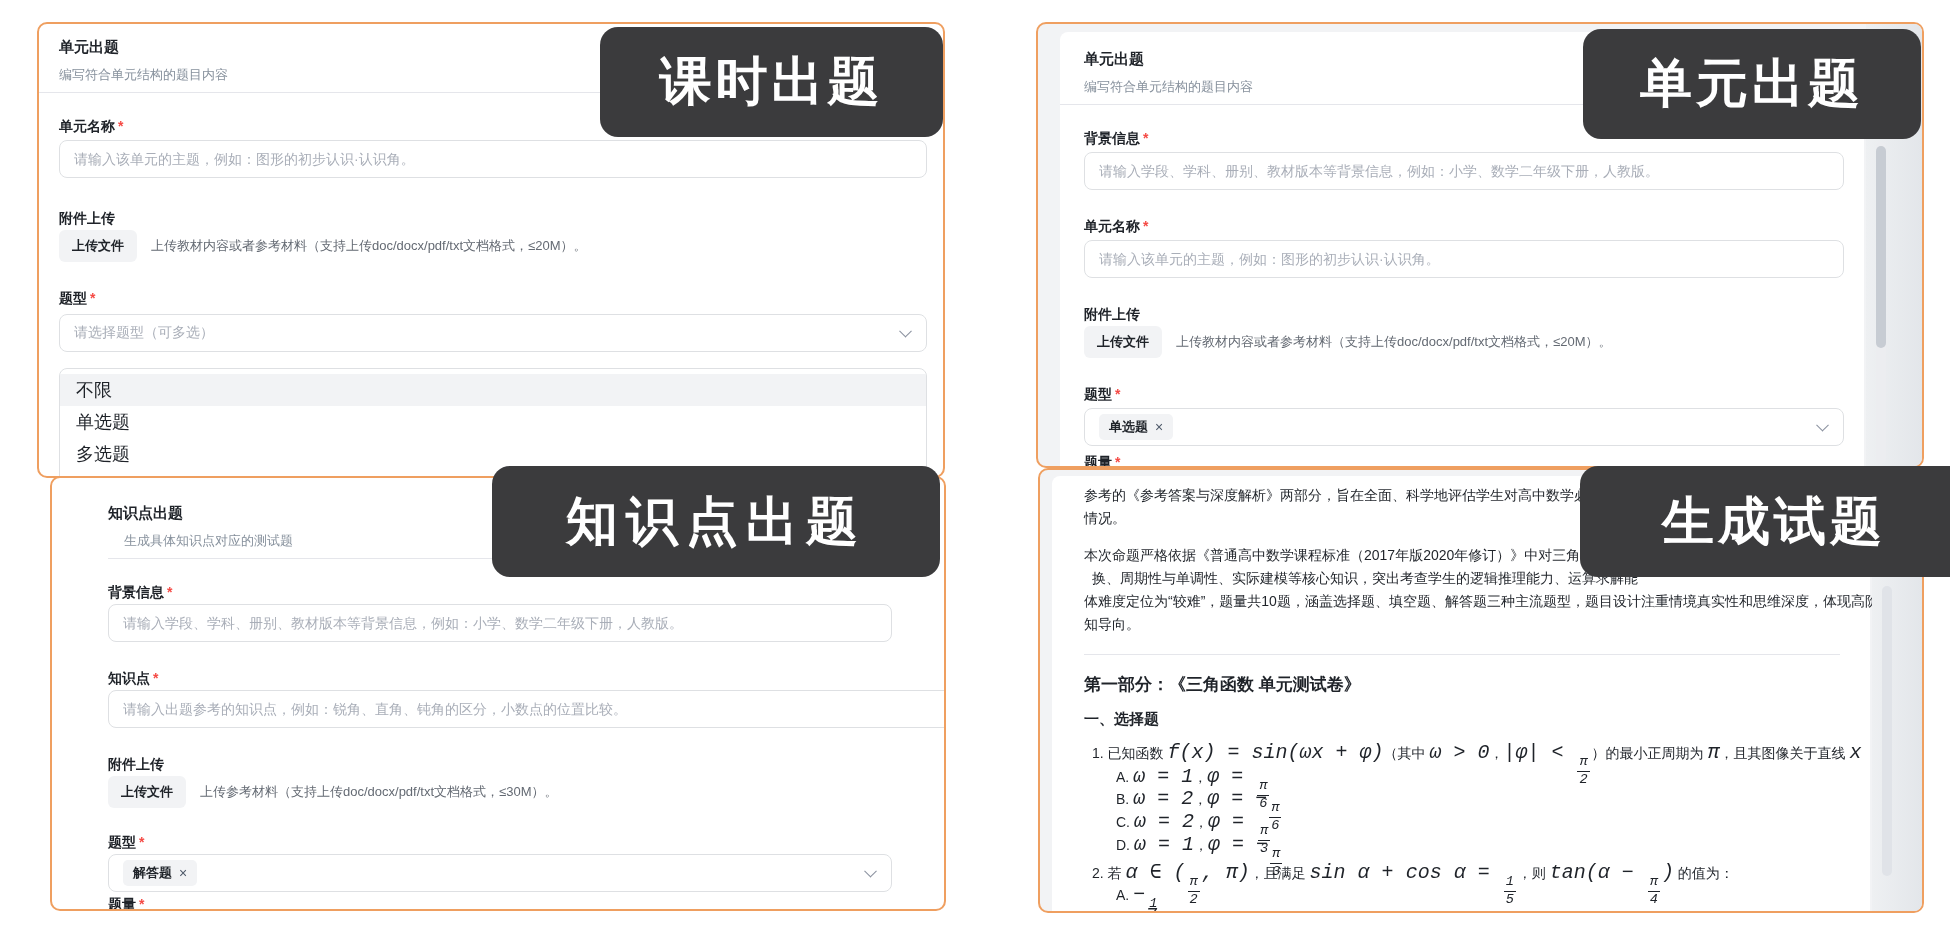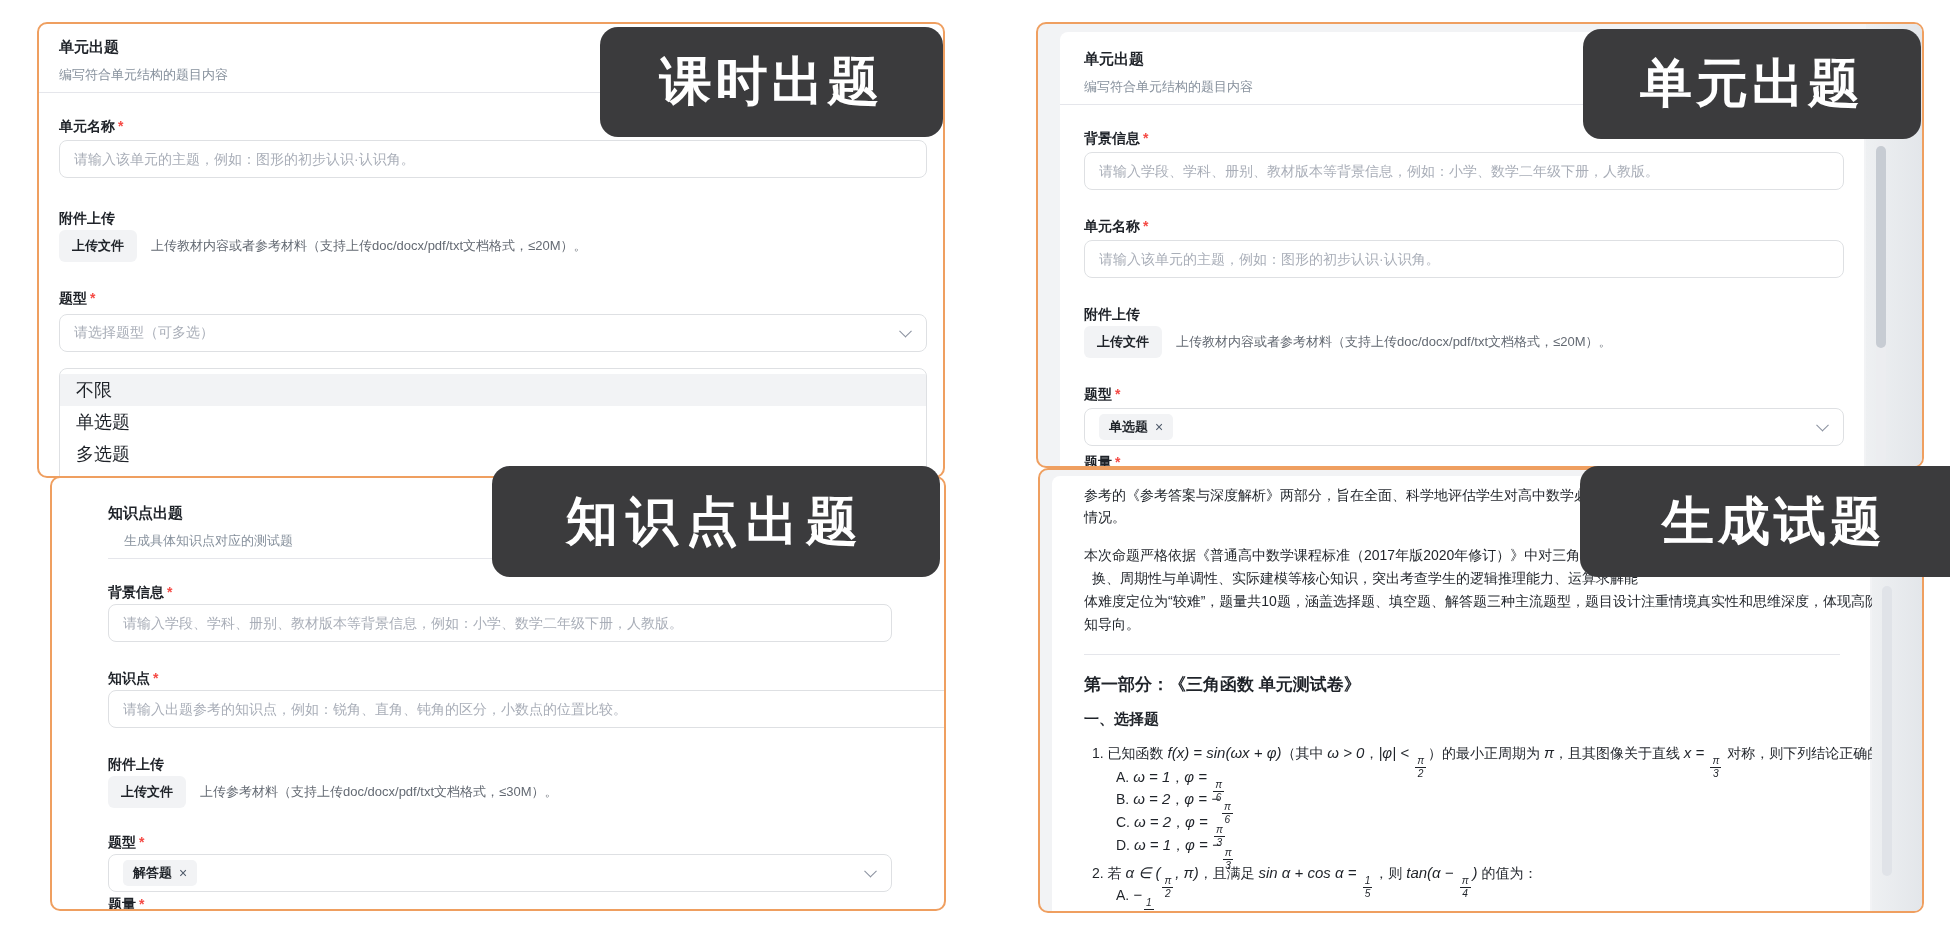--- a/index.html
+++ b/index.html
@@ -55,21 +55,21 @@
   
   .shot-card { position:absolute; background:#fff; border-radius:8px 8px 0 0; }
   .gutter { position:absolute; top:0; bottom:0; background:linear-gradient(to right,#eef0f2,#e3e6ea); }
   .sb-track { position:absolute; width:10px; border-radius:5px; background:#ecedf0; }
   .sb-thumb { position:absolute; width:10px; border-radius:5px; background:#c7ccd3; }
 
   
   .doc-line { position:absolute; font-size:14px; color:#1f2329; white-space:nowrap; line-height:22px; }
   .doc-heading { font-size:17px; font-weight:700; }
   .doc-subheading { font-size:15px; font-weight:700; }
-  .mt { font-family:Liberation Sans, sans-serif; font-style:italic; font-size:15px; }
+  .mt { font-family:Liberation Mono, monospace; font-style:italic; font-size:20px; }
   .frac { display:inline-flex; flex-direction:column; align-items:center; vertical-align:-0.55em;
     line-height:1.05; font-size:0.68em; margin:0 2px; }
   .frac .fn { border-bottom:1px solid currentColor; padding:0 2px 1px; }
   .frac .fd { padding-top:1px; }
 </style>
 </head>
 <body>
 
 <div class="stage">
 
@@ -159,21 +159,21 @@
         </span>
       <span class="chevron"></span>
     </div>
 
     <div class="abs field-label" style="left:56px;top:418px;"><span>题量</span><span class="req">*</span></div>
   </section>
 
   <section class="frame" id="panel-generated">
     <div class="shot-card" style="left:12px;top:6px;right:52px;bottom:0;">
       <div class="doc-line" style="left:32px;top:8px;">参考的《参考答案与深度解析》两部分，旨在全面、科学地评估学生对高中数学必修第</div>
-      <div class="doc-line" style="left:32px;top:31px;font-family:Liberation Mono, monospace;">情况。</div>
+      <div class="doc-line" style="left:32px;top:31px;">情况。</div>
       <div class="doc-line" style="left:32px;top:68px;">本次命题严格依据《普通高中数学课程标准（2017年版2020年修订）》中对三角函数</div>
       <div class="doc-line" style="left:40px;top:91px;">换、周期性与单调性、实际建模等核心知识，突出考查学生的逻辑推理能力、运算求解能</div>
       <div class="doc-line" style="left:32px;top:114px;">体难度定位为“较难”，题量共10题，涵盖选择题、填空题、解答题三种主流题型，题目设计注重情境真实性和思维深度，体现高阶认</div>
       <div class="doc-line" style="left:32px;top:137px;">知导向。</div>
 
       <div class="abs divider" style="left:32px;right:30px;top:178px;"></div>
 
       <div class="doc-line doc-heading" style="left:32px;top:198px;">第一部分：《三角函数 单元测试卷》</div>
       <div class="doc-line doc-subheading" style="left:32px;top:232px;">一、选择题</div>
 

